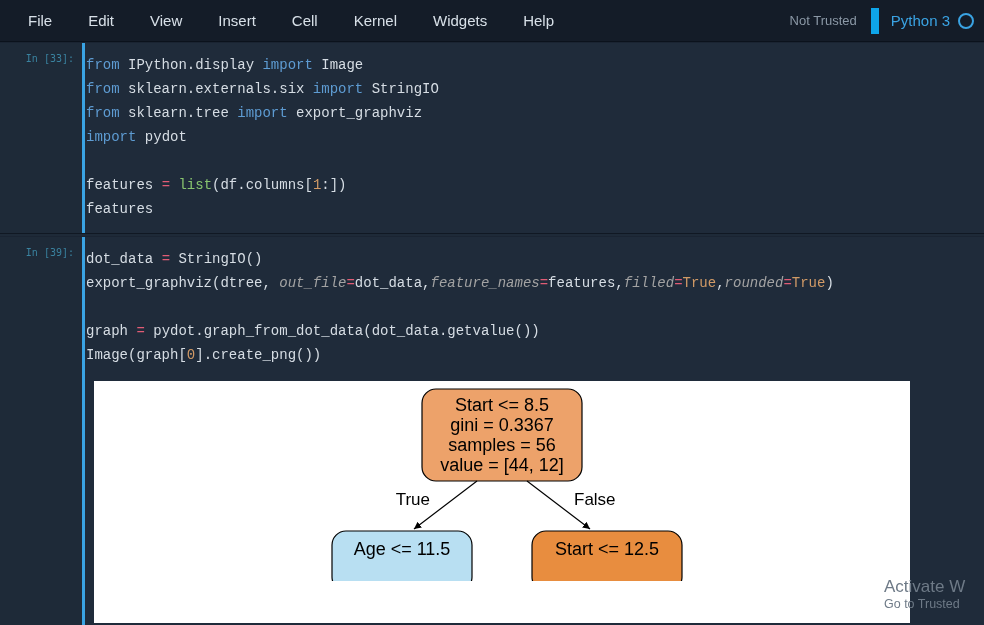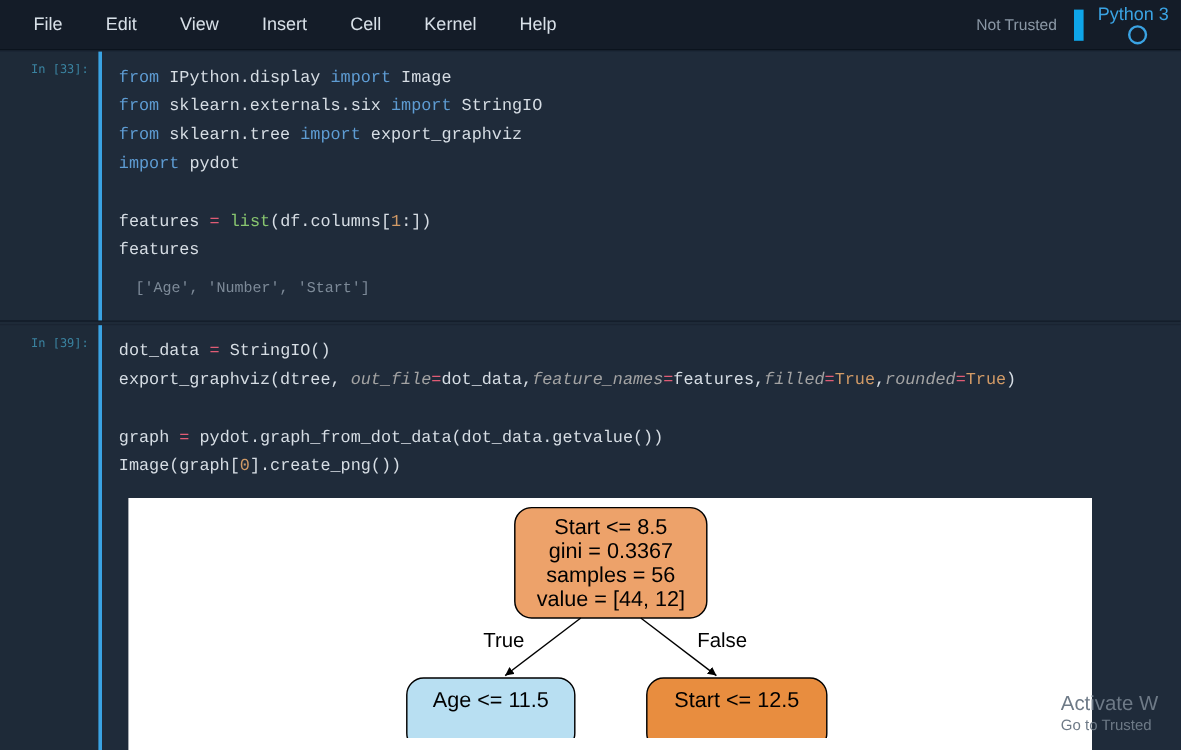--- a/index.html
+++ b/index.html
@@ -38,21 +38,20 @@
     height: 26px;
     line-height: 26px;
   }
   .kernel-ind {
     display: flex;
     align-items: center;
     padding-left: 12px;
     color: #3aa3e3;
     font-size: 15px;
     cursor: pointer;
-    flex-direction: column;
   }
   .kernel-circle {
     width: 16px; height: 16px;
     border: 2px solid #3aa3e3;
     border-radius: 50%;
     margin-left: 8px;
   }
 
   
   .notebook { position: relative; }
@@ -70,21 +69,21 @@
     text-align: right;
     padding: 10px 8px 0 0;
     font-family: monospace;
     font-size: 10px;
     color: #3a83a0;
   }
   .input-wrapper {
     flex: 1;
     border-left: 3px solid #3aa3e3;
     background: #1f2b3a;
-    padding: 10px 14px 12px 14px;
+    padding: 10px 14px 12px 1px;
   }
   .code {
     font-family: Menlo, Monaco, "Courier New", monospace;
     font-size: 14px;
     line-height: 24px;
     color: #d6dde4;
     white-space: pre;
   }        
   .imp  { color: #5e9cd3; }        
   .green{ color: #88c56f; }
@@ -143,20 +142,21 @@
 </head>
 <body>
 
 <div class="menubar">
   <div class="menu-item">File</div>
   <div class="menu-item">Edit</div>
   <div class="menu-item">View</div>
   <div class="menu-item">Insert</div>
   <div class="menu-item">Cell</div>
   <div class="menu-item">Kernel</div>
+  <div class="menu-item">Widgets</div>
   <div class="menu-item">Help</div>
   <div class="spacer"></div>
   <div class="trust">Not Trusted</div>
   <div class="kernel-ind">
     <span>Python 3</span>
     <span class="kernel-circle"></span>
   </div>
 </div>
 
 <div class="notebook">
@@ -166,23 +166,20 @@
   <div class="cell">
     <div class="prompt">In [33]:</div>
     <div class="input-wrapper">
       <div class="code"><span class="imp">from</span><span> IPython.display </span><span class="imp">import</span><span> Image</span>
 <span class="imp">from</span><span> sklearn.externals.six </span><span class="imp">import</span><span> StringIO</span>
 <span class="imp">from</span><span> sklearn.tree </span><span class="imp">import</span><span> export_graphviz</span>
 <span class="imp">import</span><span> pydot</span>
 
 <span>features </span><span class="eq">=</span><span> </span><span class="green">list</span><span>(df.columns[</span><span class="num">1</span><span>:])</span>
 <span>features</span></div>
-      <div class="output-area">
-        <div class="output-text">['Age', 'Number', 'Start']</div>
-      </div>
     </div>
   </div>
 
   <div class="cell">
     <div class="prompt">In [39]:</div>
     <div class="input-wrapper">
       <div class="code"><span>dot_data </span><span class="eq">=</span><span> StringIO()</span>
 <span>export_graphviz(dtree, </span><span class="kwarg">out_file</span><span class="eq">=</span><span>dot_data,</span><span class="kwarg">feature_names</span><span class="eq">=</span><span>features,</span><span class="kwarg">filled</span><span class="eq">=</span><span class="bool">True</span><span>,</span><span class="kwarg">rounded</span><span class="eq">=</span><span class="bool">True</span><span>)</span>
 
 <span>graph </span><span class="eq">=</span><span> pydot.graph_from_dot_data(dot_data.getvalue())</span>

